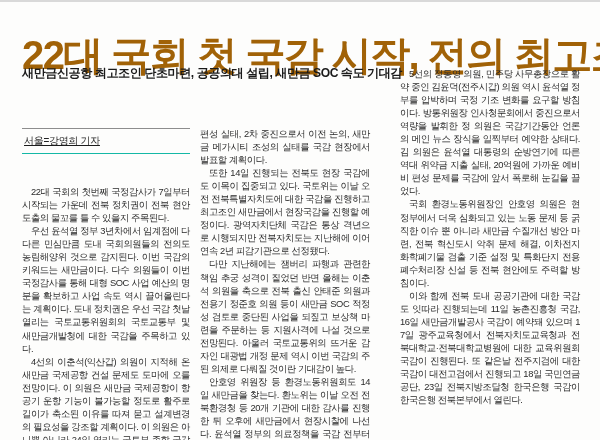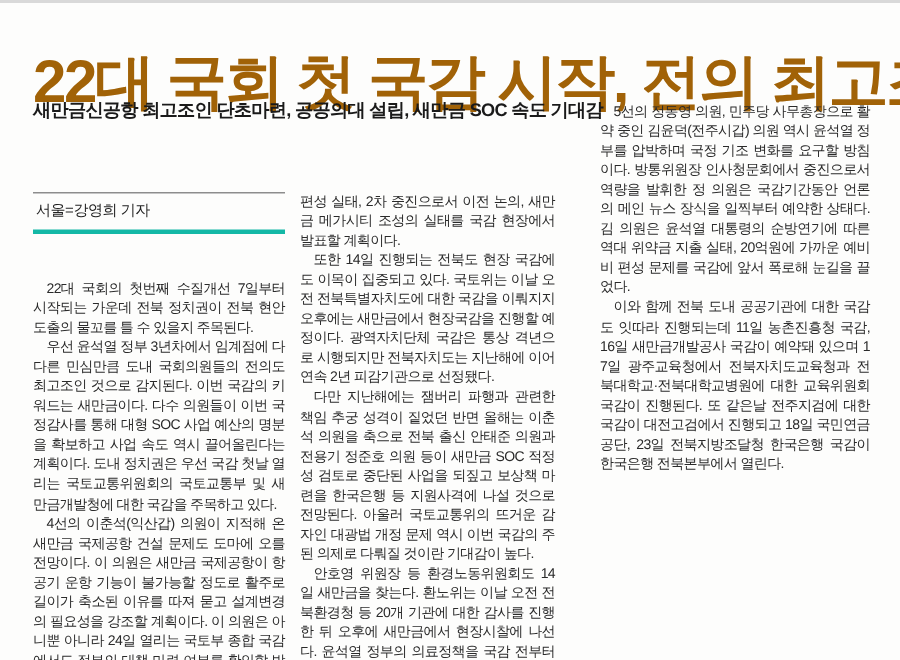--- a/index.html
+++ b/index.html
@@ -69,22 +69,23 @@
     white-space: nowrap;
   }
 
   
   .byline-box {
     position: absolute;
     left: 22px;
     top: 128px;
     width: 168px;
     border-top: 1px solid #8d8d8d;
-    border-bottom: 3px solid #14b8a6;
+    border-bottom: 1px solid #14b8a6;
     box-sizing: border-box;
+    text-decoration: underline;
   }
   .byline-text {
     font-family: "Liberation Sans", "DejaVu Sans", sans-serif;
     font-size: 10px;
     line-height: 24px;
     letter-spacing: -0.3px;
     color: #222222;
     padding-left: 2px;
   }
 
@@ -123,30 +124,31 @@
 
   <div class="subheads">
     <div class="subhead-line">새만금신공항 최고조인 단초마련, 공공의대 설립, 새만금 SOC 속도 기대감</div>
   </div>
 
   <div class="byline-box">
     <div class="byline-text">서울=강영희 기자</div>
   </div>
 
   <div class="col" id="col-1">
-    <p>22대 국회의 첫번째 수질개선 7일부터 시작되는 가운데 전북 정치권이 전북 현안 도출의 물꼬를 틀 수 있을지 주목된다.</p>
-    <p>우선 윤석열 정부 3년차에서 임계점에 다다른 민심만큼 도내 국회의원들의 전의도 최고조인 것으로 감지된다. 이번 국감의 키워드는 새만금이다. 다수 의원들이 이번 국정감사를 통해 대형 SOC 사업 예산의 명분을 확보하고 사업 속도 역시 끌어올린다는 계획이다. 도내 정치권은 우선 국감 첫날 열리는 국토교통위원회의 국토교통부 및 새만금개발청에 대한 국감을 주목하고 있다.</p>
+    <p>22대 국회의 첫번째 국정감사가 7일부터 시작되는 가운데 전북 정치권이 전북 현안 도출의 물꼬를 틀 수 있을지 주목된다.</p>
+    <p>우선 윤석열 정부 3년차에서 임계점에 다다른 민심만큼 도내 국회의원들의 전의도 농림해양위 것으로 감지된다. 이번 국감의 키워드는 새만금이다. 다수 의원들이 이번 국정감사를 통해 대형 SOC 사업 예산의 명분을 확보하고 사업 속도 역시 끌어올린다는 계획이다. 도내 정치권은 우선 국감 첫날 열리는 국토교통위원회의 국토교통부 및 새만금개발청에 대한 국감을 주목하고 있다.</p>
     <p>4선의 이춘석(익산갑) 의원이 지적해 온 새만금 국제공항 건설 문제도 도마에 오를 전망이다. 이 의원은 새만금 국제공항이 항공기 운항 기능이 불가능할 정도로 활주로 길이가 축소된 이유를 따져 묻고 설계변경의 필요성을 강조할 계획이다. 이 의원은 아니뿐 아니라 24일 열리는 국토부 종합 국감에서도 정부의 대책 마련 여부를 확인할 방침이다. 중책을 맡은 이 의원은 또한 윤석열 정부에서 이뤄지지 않는 전북의 주요 SOC 사업 예산</p>
   </div>
 
   <div class="col" id="col-2">
     <p class="cont">편성 실태, 2차 중진으로서 이전 논의, 새만금 메가시티 조성의 실태를 국감 현장에서 발표할 계획이다.</p>
-    <p>또한 14일 진행되는 전북도 현장 국감에도 이목이 집중되고 있다. 국토위는 이날 오전 전북특별자치도에 대한 국감을 이뤄지지 오후에는 새만금에서 현장국감을 진행할 예정이다. 광역자치단체 국감은 통상 격년으로 시행되지만 전북자치도는 지난해에 이어 연속 2년 피감기관으로 선정됐다.</p>
-    <p>다만 지난해에는 잼버리 파행과 관련한 책임 추궁 성격이 짙었던 반면 올해는 이춘석 의원을 축으로 전북 출신 안태준 의원과 전용기 정준호 의원 등이 새만금 SOC 적정성 검토로 중단된 사업을 되짚고 보상책 마련을 한국은행 등 지원사격에 나설 것으로 전망된다. 아울러 국토교통위의 뜨거운 감자인 대광법 개정 문제 역시 이번 국감의 주된 의제로 다뤄질 것이란 기대감이 높다.</p>
+    <p>또한 14일 진행되는 전북도 현장 국감에도 이목이 집중되고 있다. 국토위는 이날 오전 전북특별자치도에 대한 국감을 진행하고 최고조인 새만금에서 현장국감을 진행할 예정이다. 광역자치단체 국감은 통상 격년으로 시행되지만 전북자치도는 지난해에 이어 연속 2년 피감기관으로 선정됐다.</p>
+    <p>다만 지난해에는 잼버리 파행과 관련한 책임 추궁 성격이 짙었던 반면 올해는 이춘석 의원을 축으로 전북 출신 안태준 의원과 전용기 정준호 의원 등이 새만금 SOC 적정성 검토로 중단된 사업을 되짚고 보상책 마련을 주문하는 등 지원사격에 나설 것으로 전망된다. 아울러 국토교통위의 뜨거운 감자인 대광법 개정 문제 역시 이번 국감의 주된 의제로 다뤄질 것이란 기대감이 높다.</p>
     <p>안호영 위원장 등 환경노동위원회도 14일 새만금을 찾는다. 환노위는 이날 오전 전북환경청 등 20개 기관에 대한 감사를 진행한 뒤 오후에 새만금에서 현장시찰에 나선다. 윤석열 정부의 의료정책을 국감 전부터 비판해온 박희승(남원장수임실순창) 의원은 남원 공공의대 설립의 당위성을 국감 현장에서 마련하겠다는 의지가 높다.</p>
   </div>
 
   <div class="col" id="col-3">
     <p>5선의 정동영 의원, 민주당 사무총장으로 활약 중인 김윤덕(전주시갑) 의원 역시 윤석열 정부를 압박하며 국정 기조 변화를 요구할 방침이다. 방통위원장 인사청문회에서 중진으로서 역량을 발휘한 정 의원은 국감기간동안 언론의 메인 뉴스 장식을 일찍부터 예약한 상태다. 김 의원은 윤석열 대통령의 순방연기에 따른 역대 위약금 지출 실태, 20억원에 가까운 예비비 편성 문제를 국감에 앞서 폭로해 눈길을 끌었다.</p>
+    <p>국회 환경노동위원장인 안호영 의원은 현 정부에서 더욱 심화되고 있는 노동 문제 등 굵직한 이슈 뿐 아니라 새만금 수질개선 방안 마련, 전북 혁신도시 악취 문제 해결, 이차전지 화학폐기물 검출 기준 설정 및 특화단지 전용 폐수처리장 신설 등 전북 현안에도 주력할 방침이다.</p>
     <p>이와 함께 전북 도내 공공기관에 대한 국감도 잇따라 진행되는데 11일 농촌진흥청 국감, 16일 새만금개발공사 국감이 예약돼 있으며 17일 광주교육청에서 전북자치도교육청과 전북대학교·전북대학교병원에 대한 교육위원회 국감이 진행된다. 또 같은날 전주지검에 대한 국감이 대전고검에서 진행되고 18일 국민연금공단, 23일 전북지방조달청 한국은행 국감이 한국은행 전북본부에서 열린다.</p>
   </div>
 
 </div>
 
 </body></html>

